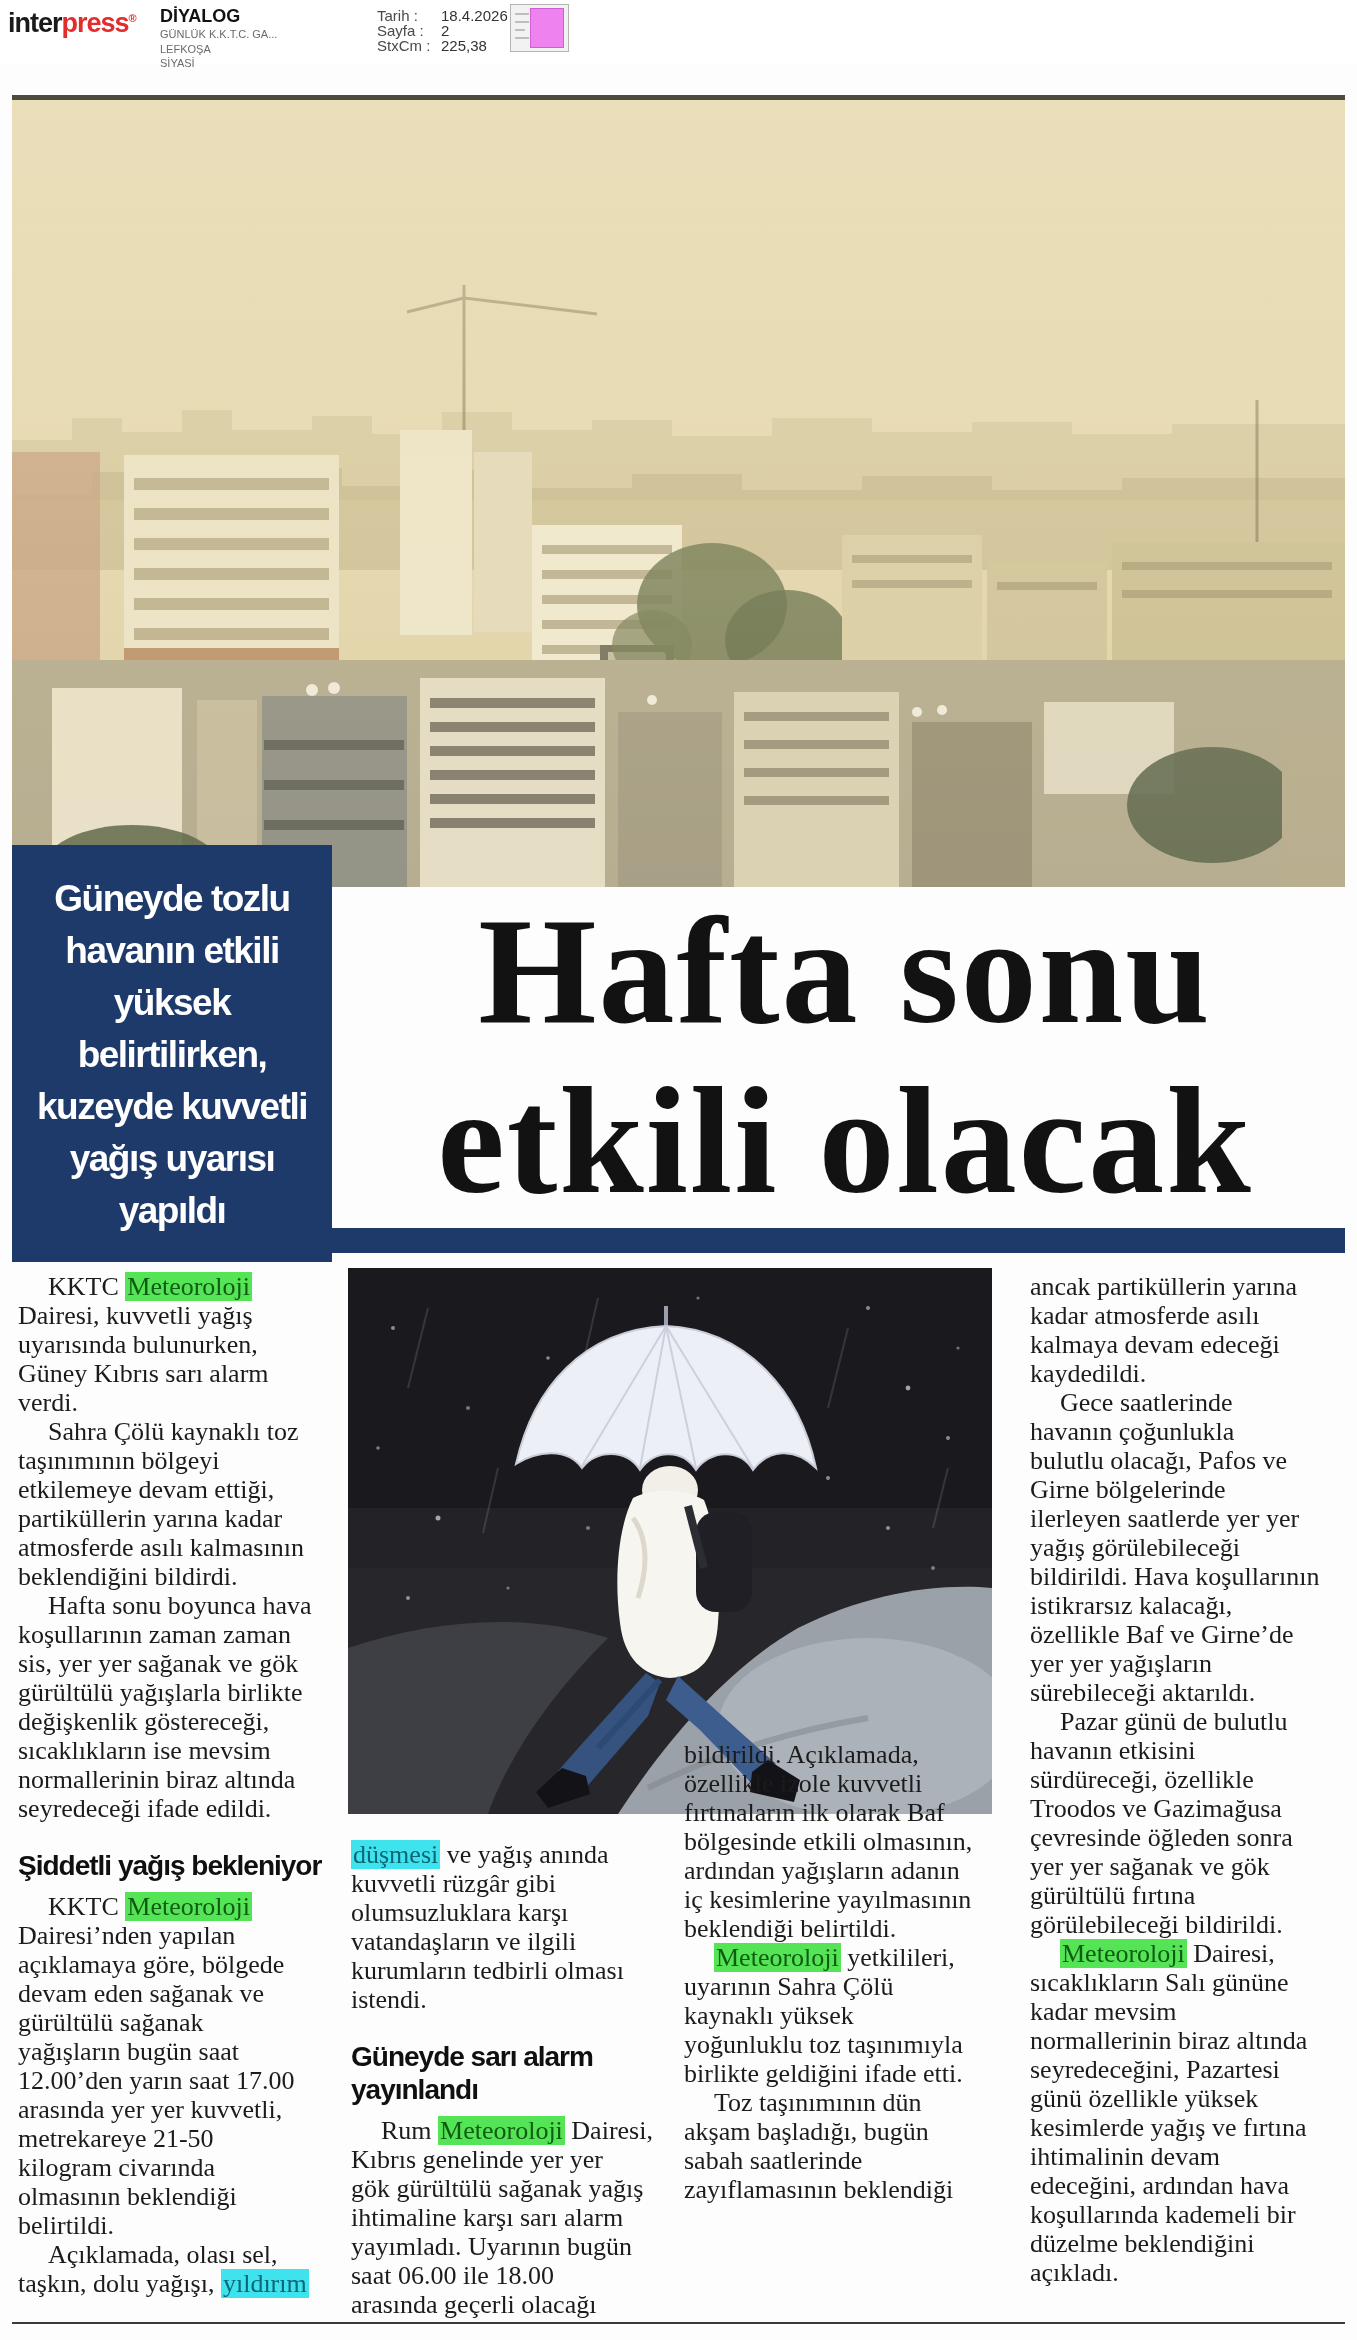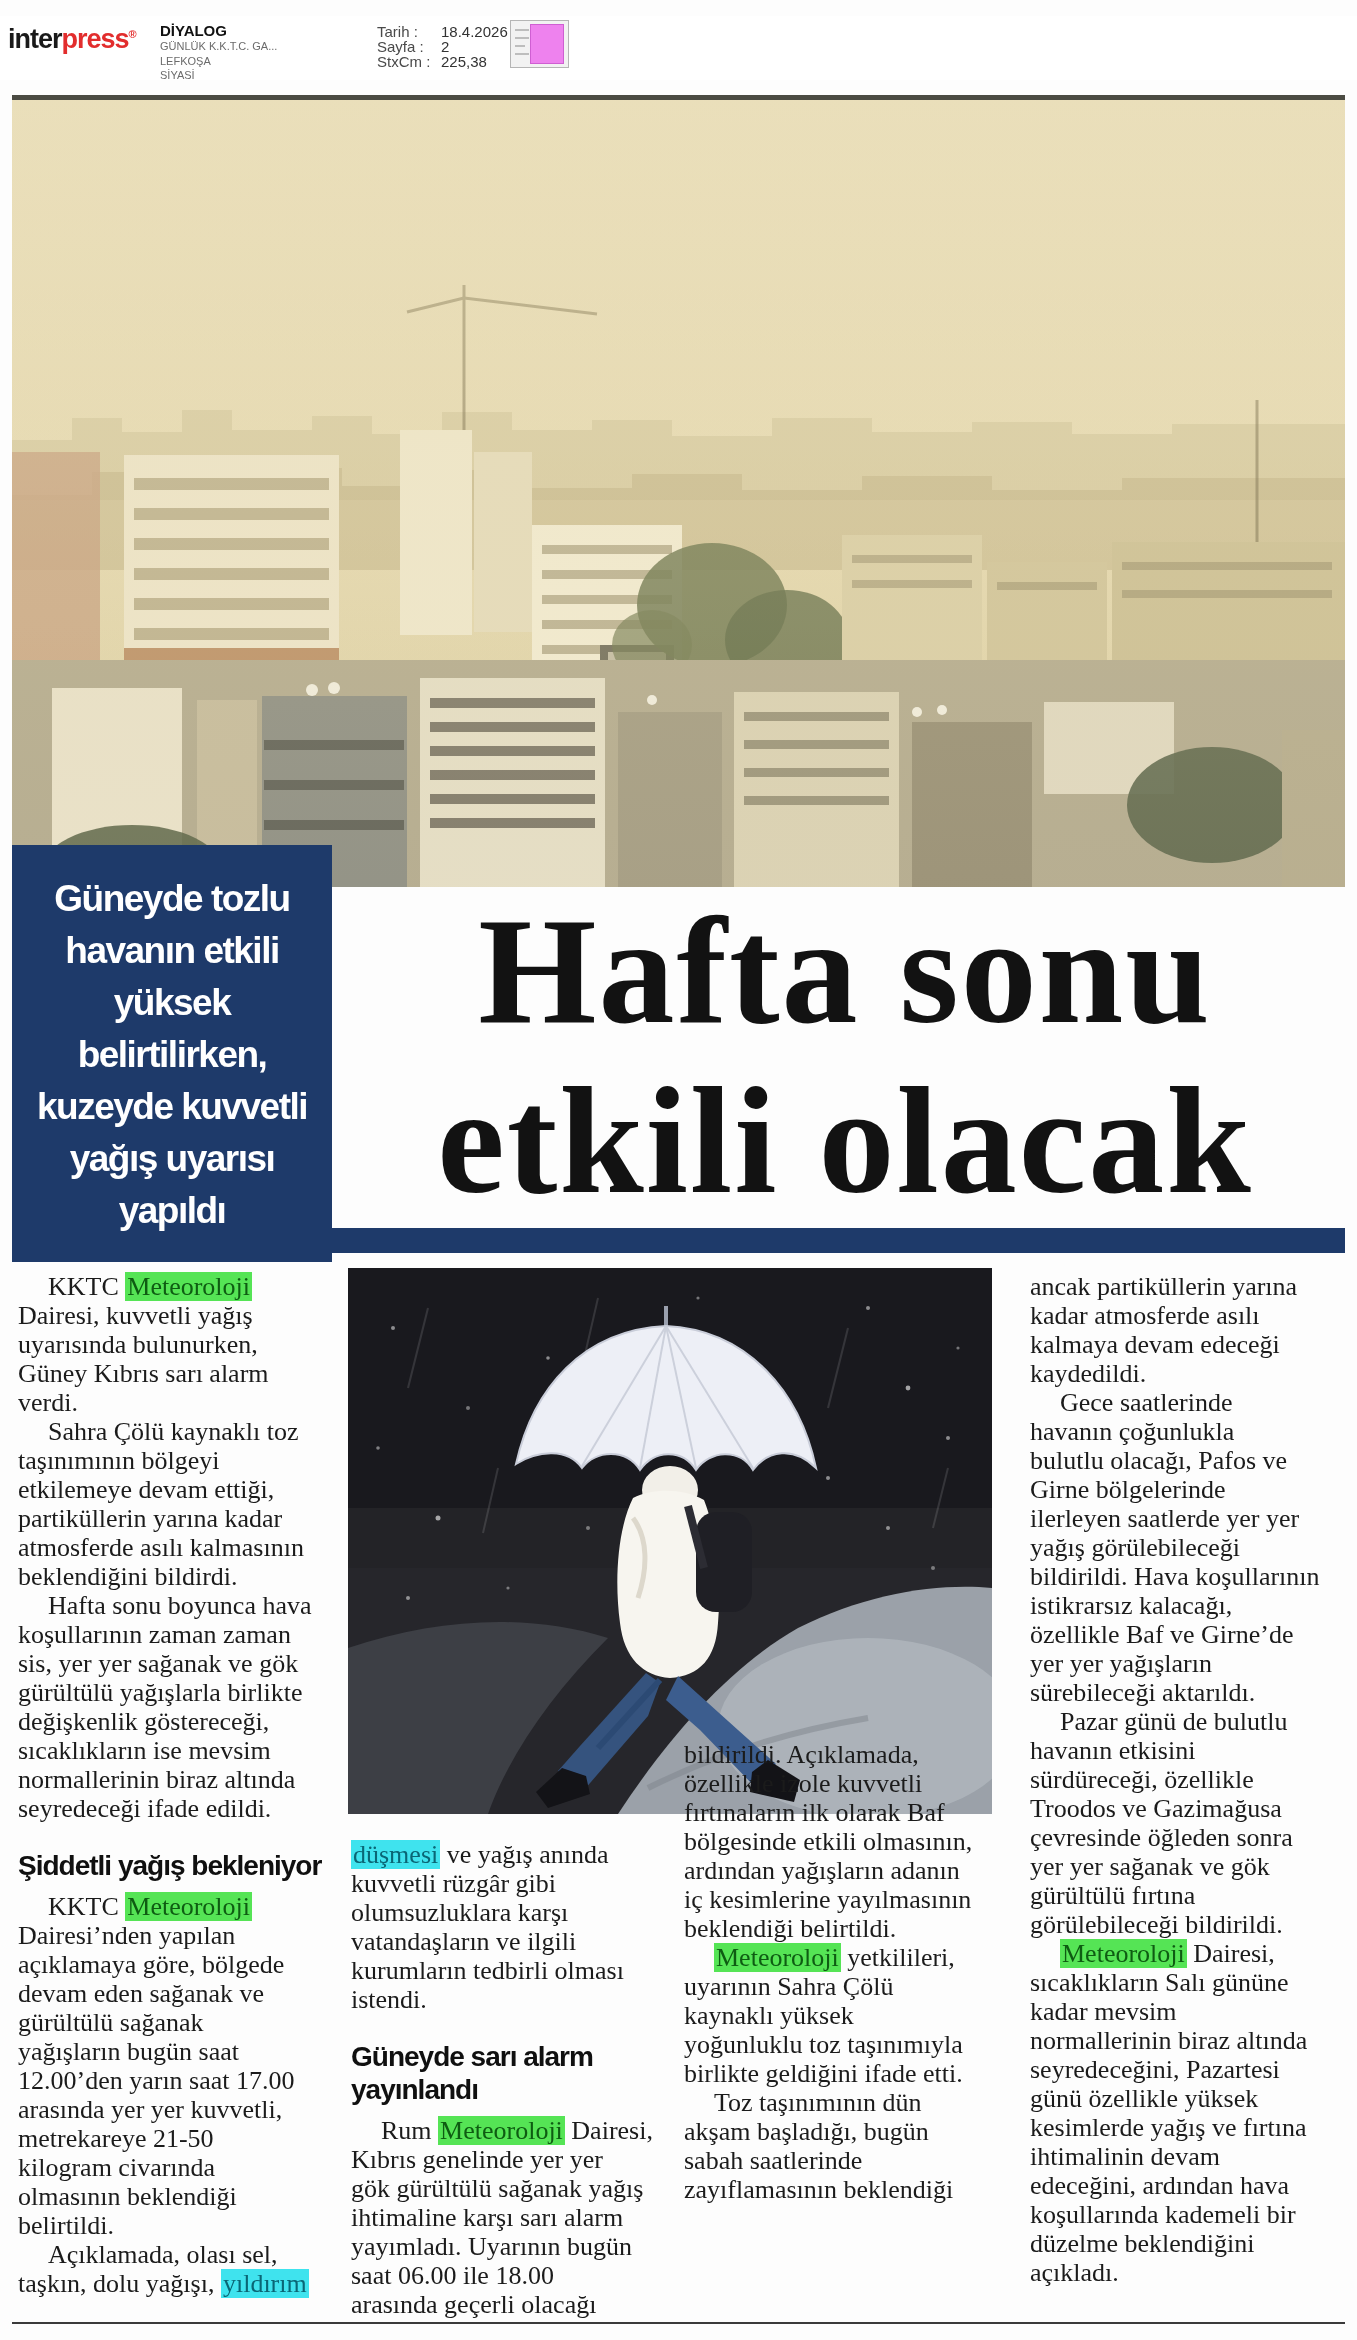--- a/index.html
+++ b/index.html
@@ -1,27 +1,27 @@
 <!DOCTYPE html>
 <html style="--navy: #1e3a6a; --hl-green: #55e455; --hl-cyan: #3fe3ee; --logo-red: #e22d2d;"><head>
 <meta charset="utf-8">
 <style>
   html,body{margin:0;padding:0;background:#ffffff;}
   .page{position:relative;width:1357px;height:2340px;background:#fdfdfd;overflow:hidden;
         font-family:"Liberation Serif",serif;color:#1b1b1b;}
 
   
   .header{position:absolute;left:0;top:0;width:1357px;height:64px;background:#ffffff;
-          font-family:"Liberation Sans",sans-serif;margin-top:16px;}
+          font-family:"Liberation Sans",sans-serif;}
   .logo{position:absolute;left:8px;top:8px;font-weight:bold;font-size:27px;letter-spacing:-1px;}
   .logo .inter{color:#1a1a1a;}
   .logo .press{color:var(--logo-red,#e22d2d);}
   .logo .reg{color:var(--logo-red,#e22d2d);font-size:11px;vertical-align:super;}
   .pub{position:absolute;left:160px;top:6px;}
-  .pub-name{font-weight:bold;font-size:15px;color:#111;}
+  .pub-name{font-weight:bold;font-size:18px;color:#111;}
   .pub-details div{font-size:11px;line-height:14.5px;color:#6b6b6b;}
   .meta{position:absolute;left:377px;top:8px;font-size:15px;color:#4a4a4a;}
   .meta-row{display:flex;line-height:15px;}
   .meta-label{width:58px;}
   .meta-value{margin-left:6px;color:#333;}
   .page-icon{position:absolute;left:510px;top:4px;width:57px;height:46px;background:#f2f2f2;
              border:1px solid #b5b5b5;}
   .page-icon .mini-pink{position:absolute;right:4px;top:3px;width:32px;height:38px;background:#ee82ee;border:1px solid #cf5fd2;}
   .page-icon .mini-line{position:absolute;left:4px;background:#bdbdbd;height:2px;width:14px;}
 

